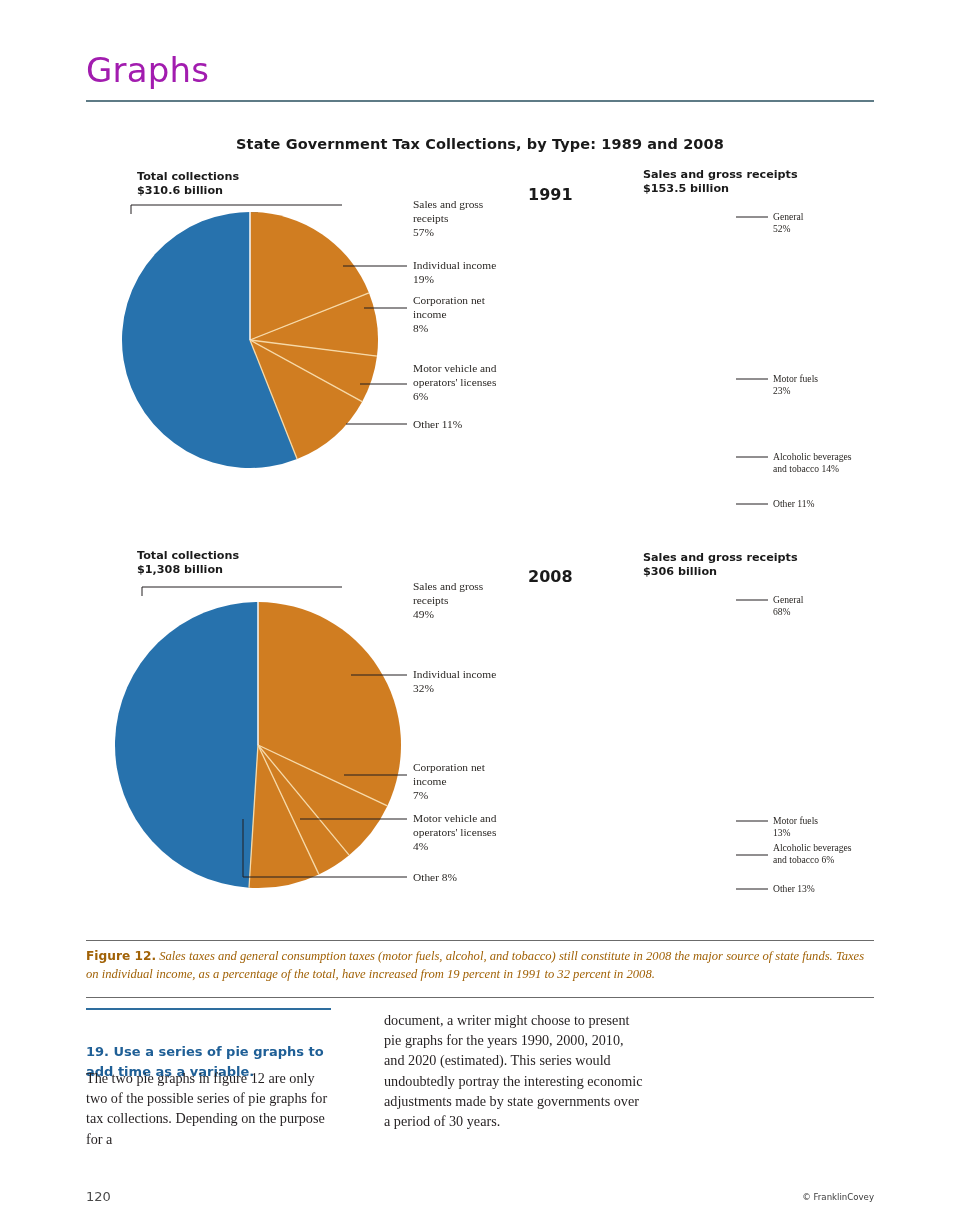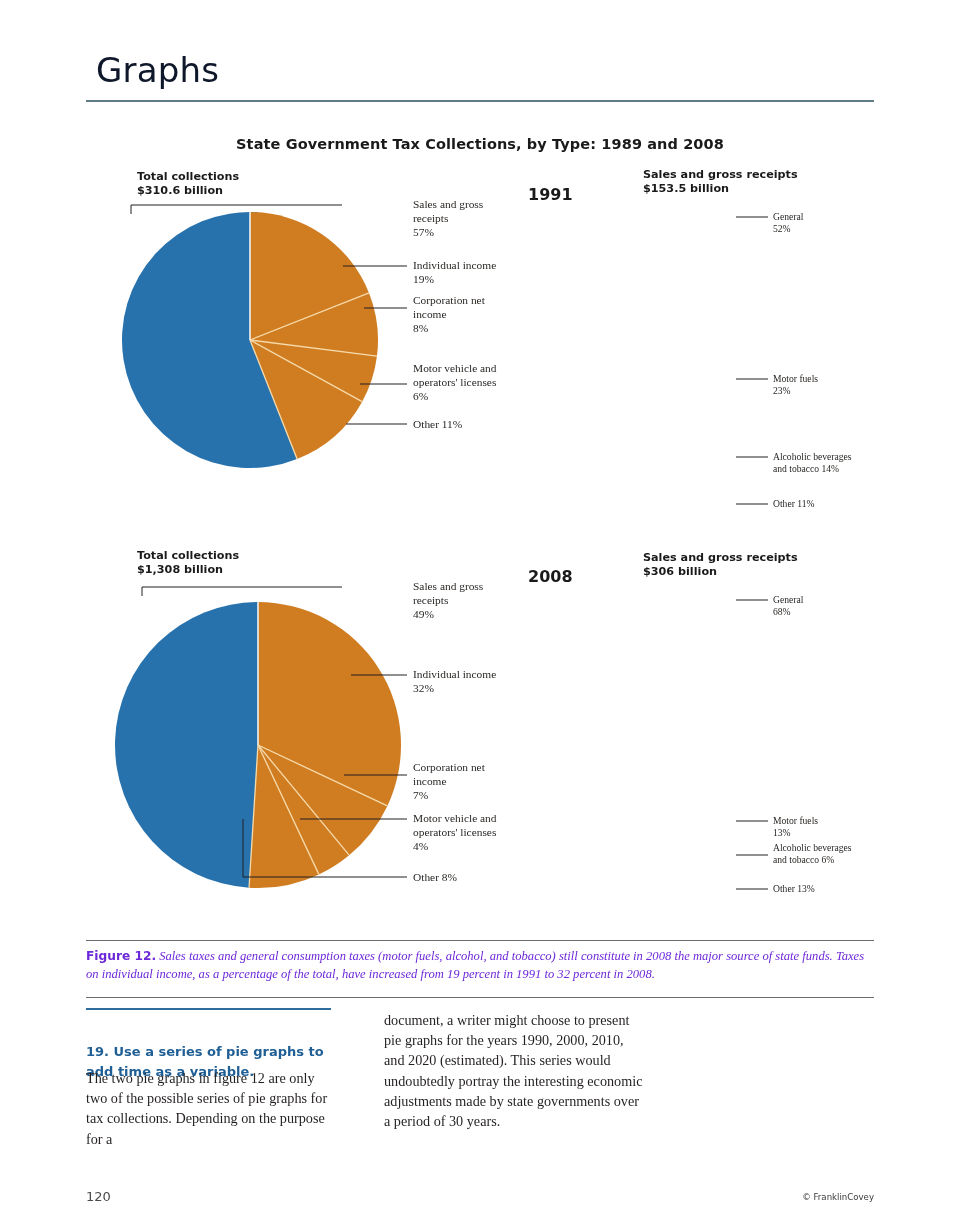--- a/index.html
+++ b/index.html
@@ -12,27 +12,27 @@
     height: 1229px;
     position: relative;
     font-family: "Liberation Sans", sans-serif;
     color: #231f20;
     overflow: hidden;
   }
 
   
   #page-heading {
     position: absolute;
-    left: 96px;
+    left: 86px;
     top: 50px;
     font-family: "DejaVu Sans", sans-serif;
     font-size: 34px;
     font-weight: 400;
     letter-spacing: 0.2px;
-    color: #0f172a;
+    color: #a21caf;
   }
   #header-rule {
     position: absolute;
     left: 86px;
     top: 100px;
     width: 788px;
     height: 2px;
     background: #5e7b86;
   }
 
@@ -114,21 +114,21 @@
   }
   #figure-caption {
     position: absolute;
     left: 86px;
     top: 948px;
     width: 788px;
     font-family: "Liberation Serif", serif;
     font-size: 12.6px;
     font-style: italic;
     line-height: 17.5px;
-    color: #6d28d9;
+    color: #a16207;
   }
   #figure-caption .cap-label {
     font-style: normal;
     font-weight: bold;
     font-family: "DejaVu Sans", sans-serif;
     font-size: 12.2px;
   }
 
   
   #tip-rule {

